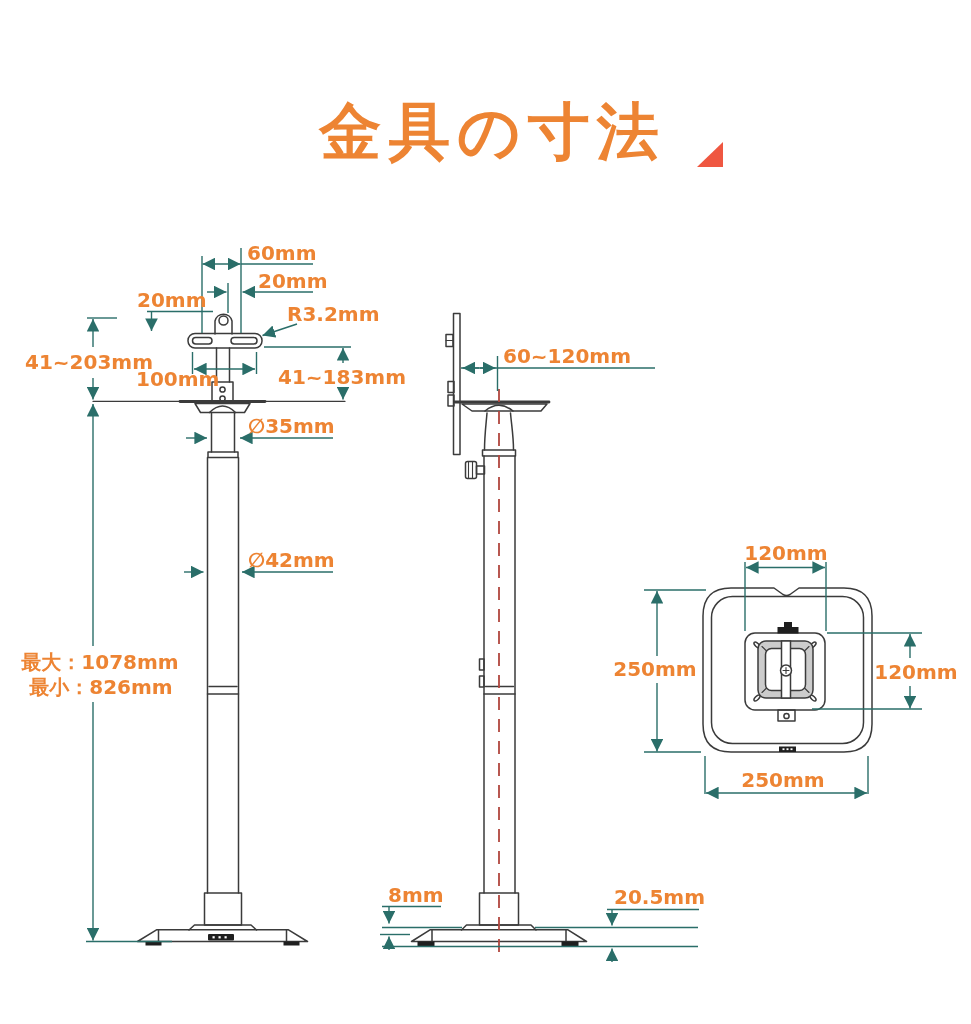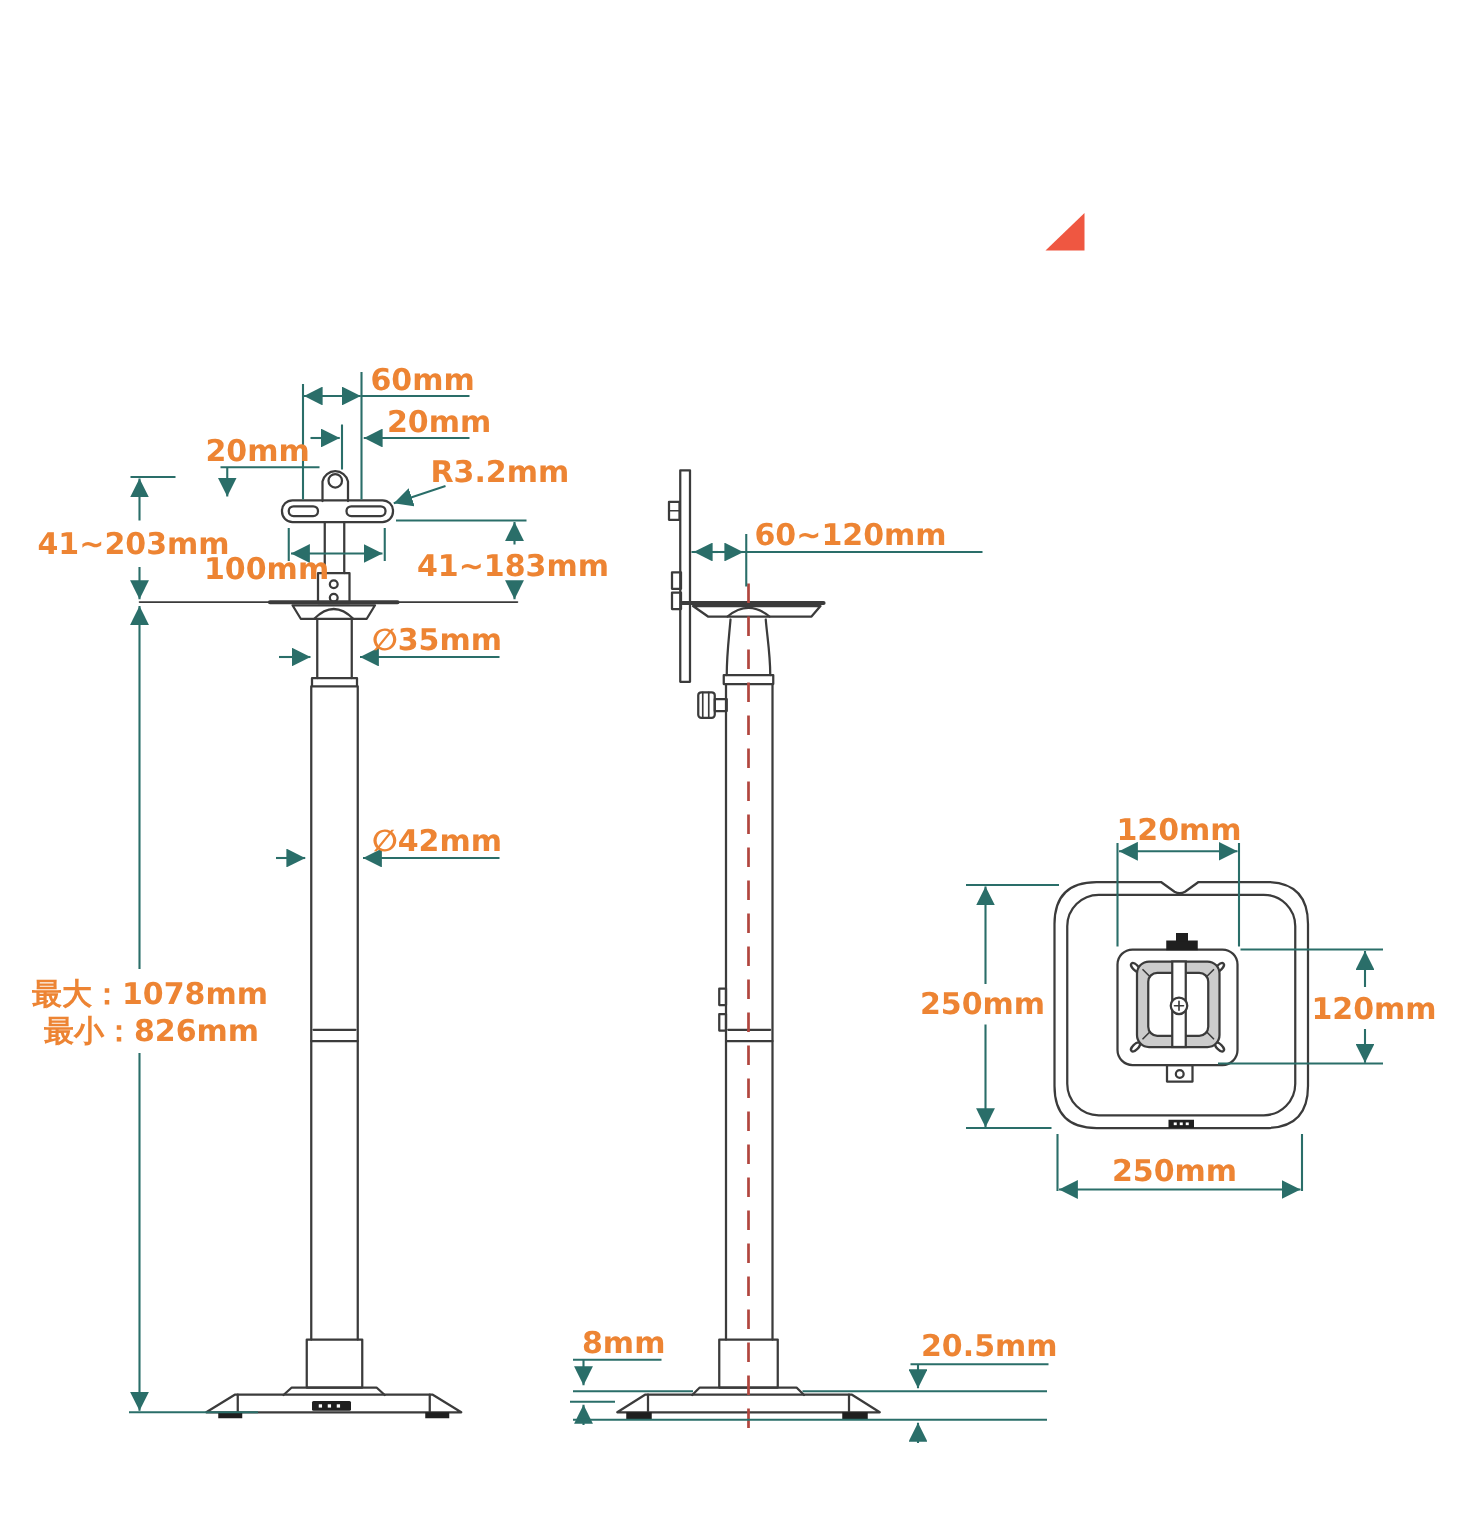--- a/index.html
+++ b/index.html
@@ -36,20 +36,21 @@
   .red{stroke:var(--centerline-red);fill:none;stroke-width:1.8;stroke-dasharray:13 9;}
   .dim{fill:var(--accent-orange);font-family:"DejaVu Sans","Liberation Sans",sans-serif;
        font-size:20px;font-weight:bold;}
   .mid{text-anchor:middle;}
 </style>
 </head>
 <body>
 
 <div class="canvas">
 
+  <div class="title">金具の寸法</div>
   <div class="title-triangle"></div>
 
   <svg width="971" height="1024" viewBox="0 0 971 1024">
     <defs>
       <marker id="arr" viewBox="0 0 10 10" refX="10" refY="5" markerWidth="9" markerHeight="9" orient="auto-start-reverse">
         <path d="M0,0 L10,5 L0,10 Z" fill="#2a6e69"></path>
       </marker>
     </defs>
 
     <g>

